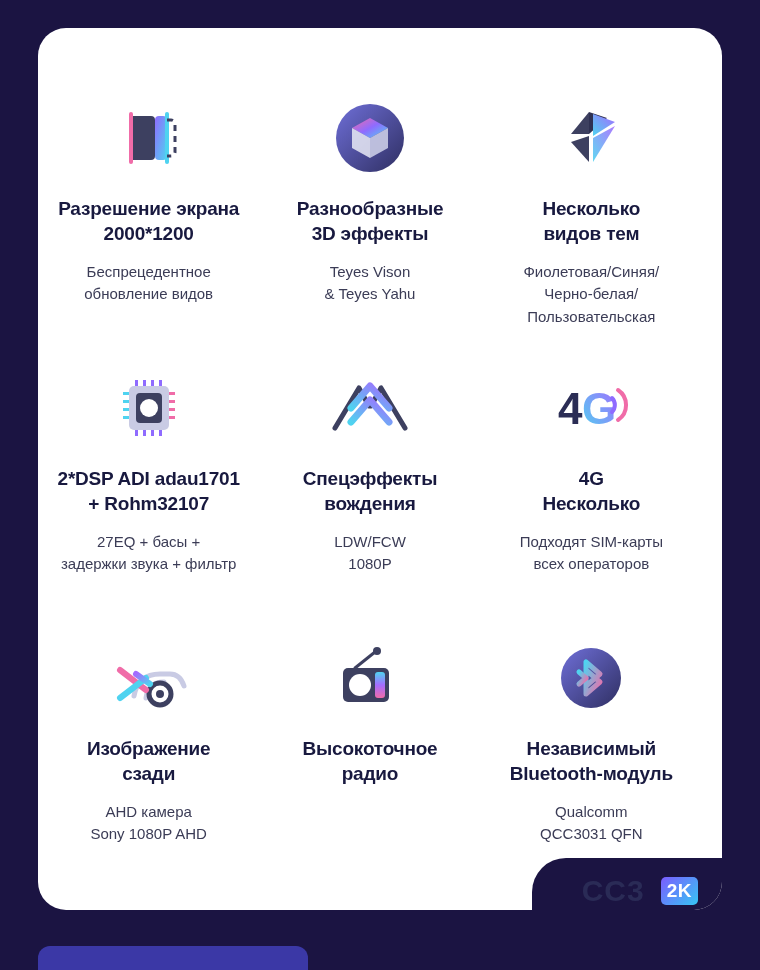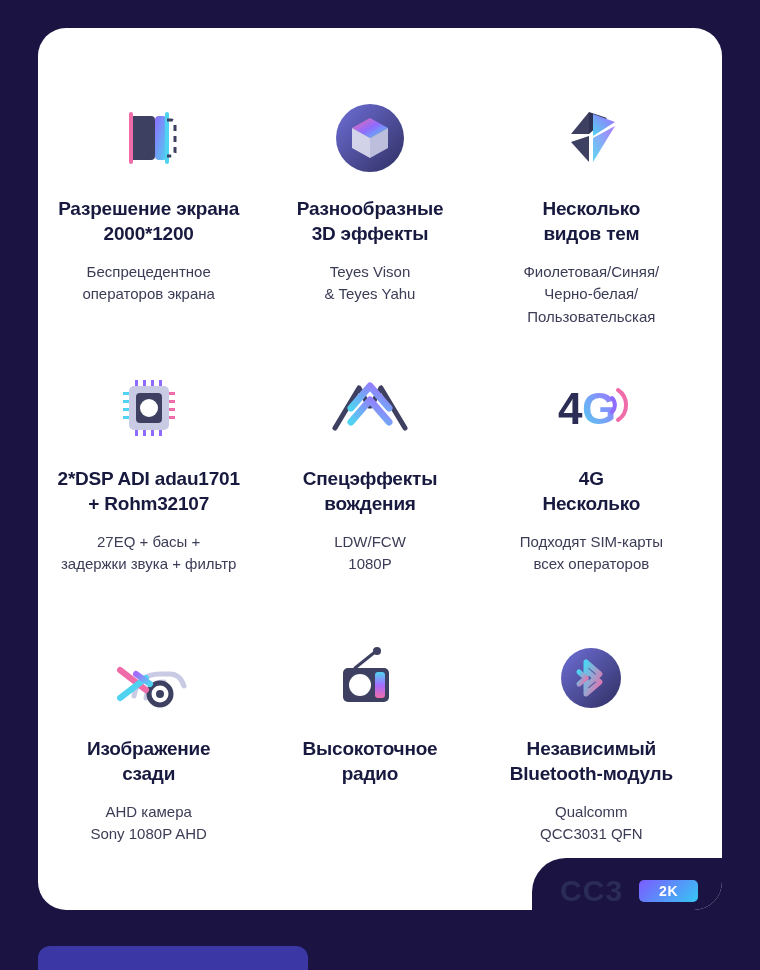--- a/index.html
+++ b/index.html
@@ -88,24 +88,24 @@
   }
   .brand-text {
     font-size: 30px;
     font-weight: bold;
     color: #2a2b56;
     letter-spacing: 1px;
   }
   .brand-badge {
     background: linear-gradient(135deg, #7b5cff, #36c6f4);
     color: #fff;
-    font-size: 14px;
+    font-size: 19px;
     font-weight: bold;
     border-radius: 5px;
-    padding: 3px 20px;
+    padding: 3px 6px;
     letter-spacing: 0.5px;
   }
   .footer-bar {
     position: absolute;
     left: 38px;
     bottom: 0;
     width: 270px;
     height: 24px;
     background: #3b38a6;
     border-top-left-radius: 12px;
@@ -133,21 +133,21 @@
           <rect x="26" y="24" width="26" height="44" rx="4" fill="#3d4060"></rect>
           <rect x="52" y="24" width="12" height="44" rx="4" fill="url(#g1)"></rect>
           <rect x="26" y="20" width="4" height="52" rx="2" fill="#f06ca8"></rect>
           <rect x="62" y="20" width="4" height="52" rx="2" fill="#4fd3f0"></rect>
           <path d="M64 28 h4 a4 4 0 0 1 4 4 v28 a4 4 0 0 1 -4 4 h-4" fill="none" stroke="#3d4060" stroke-width="3" stroke-dasharray="6 5"></path>
         </svg>
       </div>
       <div class="title">Разрешение экрана
 2000*1200</div>
       <div class="subtitle">Беспрецедентное
-операторов экрана</div>
+обновление видов</div>
     </div>
 
     <div class="cell">
       <div class="icon-wrap">
         <svg width="92" height="92" viewBox="0 0 92 92">
           <defs>
             <linearGradient id="g2" x1="0" y1="0" x2="1" y2="1">
               <stop offset="0%" stop-color="#6f6fd8"></stop>
               <stop offset="100%" stop-color="#2f2f62"></stop>
             </linearGradient>

